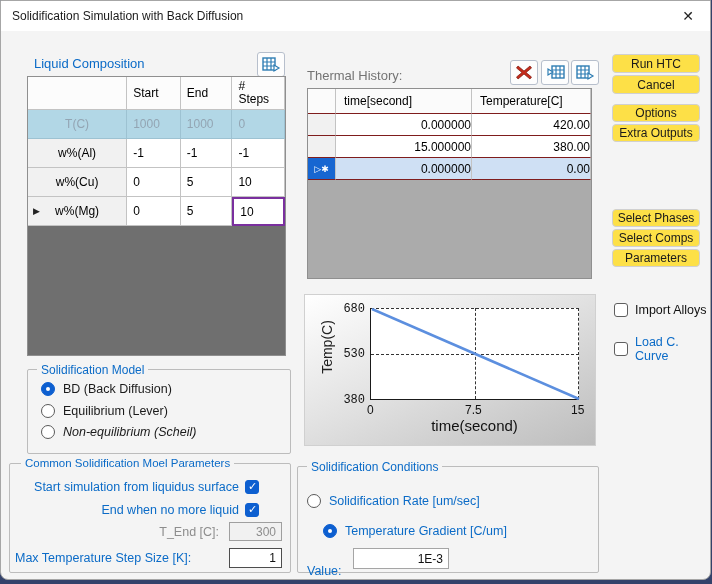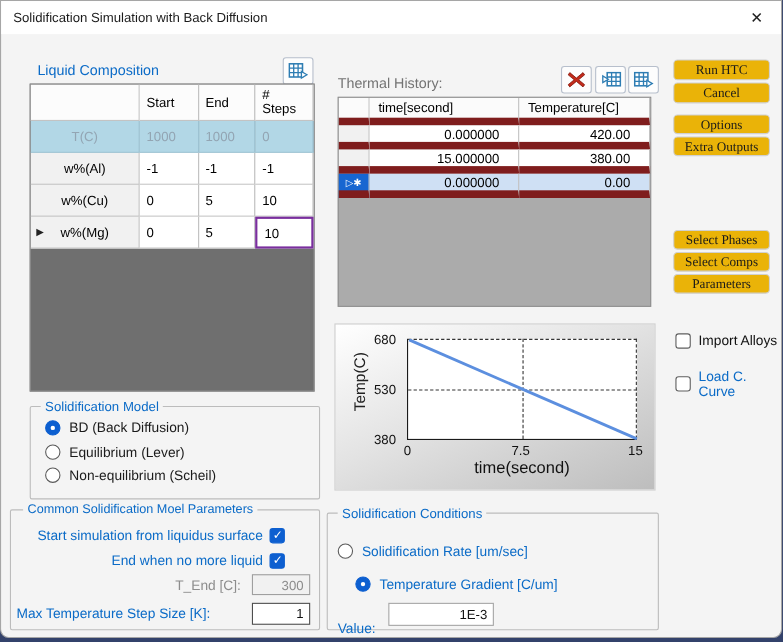--- a/index.html
+++ b/index.html
@@ -46,47 +46,47 @@
   
   .cbx { width:14px; height:14px; border:1px solid #5f5f5f; border-radius:3px; background:#fff;
          display:inline-block; position:relative; flex:none; }
   .cbx.on { background:#0d5fd0; border-color:#0d5fd0; }
   .cbx.on::after { content:"\2713"; position:absolute; left:2px; top:-1px; color:#fff; font-size:11px; }
 
   
   .th-table { position:absolute; left:306px; top:87px; width:285px; height:191px; border:1px solid #8f8f8f;
               background:#ababab; font-size:12px; }
   .th-row { display:flex; }
-  .th-cell { border-right:1px solid #c3c3c3; border-bottom:7px solid #7f1d1d; background:#fff;
+  .th-cell { border-right:1px solid #c3c3c3; border-bottom:1px solid #7f1d1d; background:#fff;
              display:flex; align-items:center; position:relative; }
   .th-hrow .th-cell { height:25px; background:#fbfbfb; padding-left:8px; }
-  .th-drow .th-cell { height:22px; justify-content:flex-end; padding-right:17px; }
+  .th-drow .th-cell { height:22px; justify-content:flex-end; padding-right:0; }
   .t0 { width:28px; background:#f1f1f1; padding:0 !important; justify-content:center !important; }
   .t1 { width:136px; } .t2 { width:119px; }
   .th-sel .th-cell { background:#cfe0f4; }
   .th-sel .t0 { background:#1766d1; color:#fff; font-size:9px; }
 
   
   .chart-panel { position:absolute; left:303px; top:293px; width:292px; height:152px;
                  background:linear-gradient(155deg,#ffffff 0%,#e3e3e3 45%,#bdbdbd 100%);
                  border:1px solid #d0d0d0; }
   .plot { position:absolute; left:65px; top:13px; width:209px; height:92px; background:#ffffff;
           border-left:1.5px solid #1a1a1a; border-bottom:1.5px solid #1a1a1a; }
   .gline-h { position:absolute; left:0; width:100%; border-top:1px dashed #333; }
   .gline-v { position:absolute; top:0; height:100%; border-left:1px dashed #333; }
-  .ytick { position:absolute; width:30px; text-align:center; font-size:12px; color:#111; }
+  .ytick { position:absolute; width:30px; text-align:right; font-size:12px; color:#111;font-family:Liberation Mono, monospace; }
   .xtick { position:absolute; font-size:12px; color:#111; }
   .ylab  { position:absolute; left:-28px; top:44px; transform:rotate(-90deg); transform-origin:center;
            font-size:14px; color:#222; width:100px; text-align:center; }
   .xlab  { position:absolute; left:65px; top:122px; width:209px; text-align:center; font-size:15px; color:#111; }
 
   
-  .btn { position:absolute; left:611px; width:88px; background:#eab308; border:1px solid #d0d0d0;
+  .btn { position:absolute; left:611px; width:88px; background:#fde047; border:1px solid #d0d0d0;
          border-radius:4px; font-size:12px; color:#1a1a1a; text-align:center; cursor:pointer;
-         font-family:Liberation Serif, serif; padding:0; }
+         font-family:Liberation Sans, sans-serif; padding:0; }
   .cbx-row { position:absolute; display:flex; align-items:center; gap:7px; font-size:12.5px; cursor:pointer; }
 
   
   .fld { position:absolute; font-size:12px; text-align:right; padding:0 5px; font-family:"Liberation Sans", sans-serif; }
   input.fld { border:1px solid #7a7a7a; background:#fff; color:#111; }
   input.fld:disabled { background:#f1f1f1; color:#8d8d8d; border-color:#9f9f9f; }
   .lbl { position:absolute; font-size:12.5px; }
   .lbl.right { text-align:right; }
   .gray { color:#8d8d8d; }
 
@@ -158,21 +158,21 @@
   <div class="groupbox" style="left:26px; top:368px; width:264px; height:85px;"></div>
   <span class="grouplabel" style="left:36px; top:362px;">Solidification Model</span>
   <div class="radio-row" style="left:40px; top:381px;">
     <span class="radio on"></span>
     <span>BD (Back Diffusion)</span>
   </div>
   <div class="radio-row" style="left:40px; top:403px;">
     <span class="radio"></span>
     <span>Equilibrium (Lever)</span>
   </div>
-  <div class="radio-row" style="left:40px; top:424px;">
+  <div class="radio-row" style="left:40px; top:424px;font-style:italic;">
     <span class="radio"></span>
     <span>Non-equilibrium (Scheil)</span>
   </div>
 
   <div class="groupbox" style="left:8px; top:462px; width:282px; height:110px;"></div>
   <span class="grouplabel" style="left:20px; top:456px; font-size:11.5px;">Common Solidification Moel Parameters</span>
 
   <span class="lbl right blue" style="left:20px; top:479px; width:218px;">Start simulation from liquidus surface</span>
   <span class="cbx on" style="position:absolute; left:244px; top:479px;"></span>
 

